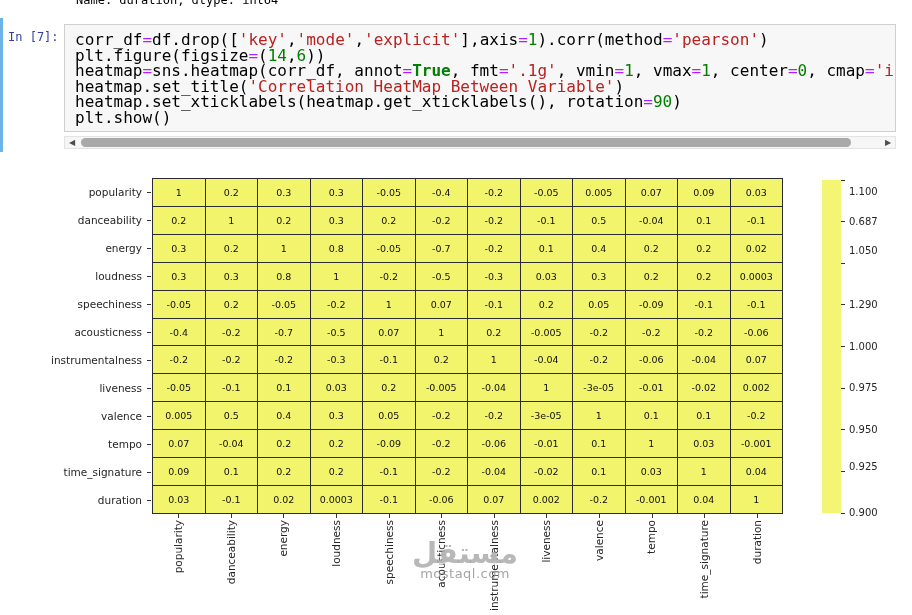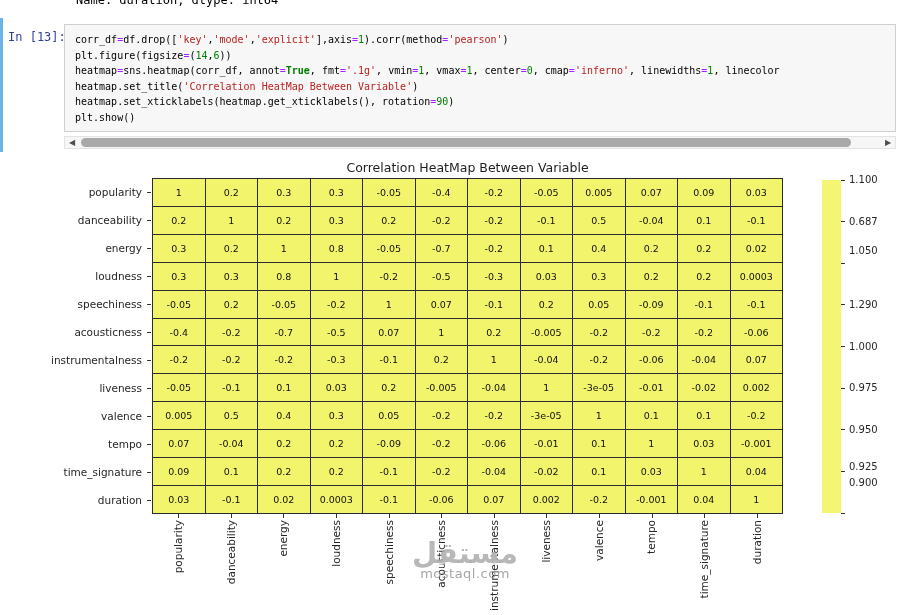--- a/index.html
+++ b/index.html
@@ -7,21 +7,21 @@
   .page{position:relative;width:912px;height:615px;background:#fff;overflow:hidden;}
 
   
   .partial-output{position:absolute;left:76px;top:-7px;font-family:"DejaVu Sans Mono",monospace;
     font-size:12px;line-height:14px;color:#000;white-space:pre;}
   .sel-bar{position:absolute;left:0;top:18px;width:3px;height:134px;background:#6cb3e8;}
   .prompt{position:absolute;left:8px;top:30px;font-family:"DejaVu Sans Mono",monospace;
     font-size:12px;color:#303f9f;white-space:pre;}
   .code-cell{position:absolute;left:64px;top:24px;width:832px;height:108px;background:#f7f7f7;
     border:1px solid #cfcfcf;box-sizing:border-box;overflow:hidden;}
-  .code-pre{margin:0;padding:7px 10px;font-family:"DejaVu Sans Mono",monospace;font-size:10px;
+  .code-pre{margin:0;padding:7px 10px;font-family:"DejaVu Sans Mono",monospace;font-size:16px;
     line-height:15.5px;white-space:pre;color:#000;}
   .cl{white-space:pre;}
   .tk-p{color:#000;}
   .tk-o{color:var(--op,#aa22ff);}
   .tk-s{color:var(--str,#ba2121);}
   .tk-m{color:var(--num,#008000);}
   .tk-k{color:var(--kw,#008000);font-weight:bold;}
 
   
   .hscroll{position:absolute;left:64px;top:136px;width:832px;height:13px;background:#f6f6f6;
@@ -64,33 +64,32 @@
 </style>
 </head>
 <body>
 
 <div class="page">
 
   <div class="partial-output">Name: duration, dtype: int64</div>
 
   <div class="sel-bar"></div>
 
-  <div class="prompt">In [13]:</div>
+  <div class="prompt">In [7]:</div>
 
   <div class="code-cell">
     <pre class="code-pre" id="code"><div class="cl"><span class="tk-p">corr_df</span><span class="tk-o">=</span><span class="tk-p">df.drop([</span><span class="tk-s">'key'</span><span class="tk-p">,</span><span class="tk-s">'mode'</span><span class="tk-p">,</span><span class="tk-s">'explicit'</span><span class="tk-p">],axis</span><span class="tk-o">=</span><span class="tk-m">1</span><span class="tk-p">).corr(method</span><span class="tk-o">=</span><span class="tk-s">'pearson'</span><span class="tk-p">)</span></div><div class="cl"><span class="tk-p">plt.figure(figsize</span><span class="tk-o">=</span><span class="tk-p">(</span><span class="tk-m">14</span><span class="tk-p">,</span><span class="tk-m">6</span><span class="tk-p">))</span></div><div class="cl"><span class="tk-p">heatmap</span><span class="tk-o">=</span><span class="tk-p">sns.heatmap(corr_df, annot</span><span class="tk-o">=</span><span class="tk-k">True</span><span class="tk-p">, fmt</span><span class="tk-o">=</span><span class="tk-s">'.1g'</span><span class="tk-p">, vmin</span><span class="tk-o">=</span><span class="tk-m">1</span><span class="tk-p">, vmax</span><span class="tk-o">=</span><span class="tk-m">1</span><span class="tk-p">, center</span><span class="tk-o">=</span><span class="tk-m">0</span><span class="tk-p">, cmap</span><span class="tk-o">=</span><span class="tk-s">'inferno'</span><span class="tk-p">, linewidths</span><span class="tk-o">=</span><span class="tk-m">1</span><span class="tk-p">, linecolor</span></div><div class="cl"><span class="tk-p">heatmap.set_title(</span><span class="tk-s">'Correlation HeatMap Between Variable'</span><span class="tk-p">)</span></div><div class="cl"><span class="tk-p">heatmap.set_xticklabels(heatmap.get_xticklabels(), rotation</span><span class="tk-o">=</span><span class="tk-m">90</span><span class="tk-p">)</span></div><div class="cl"><span class="tk-p">plt.show()</span></div></pre>
   </div>
 
   <div class="hscroll">
     <div class="hs-arrow hs-left">◀</div>
     <div class="hs-thumb"></div>
     <div class="hs-arrow hs-right">▶</div>
   </div>
 
-  <div class="fig-title">Correlation HeatMap Between Variable</div>
 
   <div class="ylabels" id="ylabels">
       <div class="yl">popularity</div>
       <div class="yl">danceability</div>
       <div class="yl">energy</div>
       <div class="yl">loudness</div>
       <div class="yl">speechiness</div>
       <div class="yl">acousticness</div>
       <div class="yl">instrumentalness</div>
       <div class="yl">liveness</div>
@@ -309,37 +308,37 @@
       <div class="tick-x" style="left: 651.542px;"></div>
       <div class="tick-y" style="top: 472px;"></div>
       <div class="tick-x" style="left: 704.125px;"></div>
       <div class="tick-y" style="top: 500px;"></div>
       <div class="tick-x" style="left: 756.708px;"></div>
     </div>
 
   <div class="colorbar"></div>
   <div id="cbticks">
       <div class="cb-tick" style="top: 179.5px;"></div>
-      <div class="cb-label" style="top: 174px;">1.100</div>
+      <div class="cb-label" style="top: 186px;">1.100</div>
       <div class="cb-tick" style="top: 221.125px;"></div>
       <div class="cb-label" style="top: 215.625px;">0.687</div>
       <div class="cb-tick" style="top: 262.75px;"></div>
       <div class="cb-label" style="top: 245px;">1.050</div>
       <div class="cb-tick" style="top: 304.375px;"></div>
       <div class="cb-label" style="top: 298.875px;">1.290</div>
       <div class="cb-tick" style="top: 346px;"></div>
       <div class="cb-label" style="top: 340.5px;">1.000</div>
       <div class="cb-tick" style="top: 387.625px;"></div>
       <div class="cb-label" style="top: 382.125px;">0.975</div>
       <div class="cb-tick" style="top: 429.25px;"></div>
       <div class="cb-label" style="top: 423.75px;">0.950</div>
       <div class="cb-tick" style="top: 470.875px;"></div>
       <div class="cb-label" style="top: 461px;">0.925</div>
       <div class="cb-tick" style="top: 512.5px;"></div>
-      <div class="cb-label" style="top: 477px; text-align: right;">0.900</div>
+      <div class="cb-label" style="top: 507px; text-align: right;">0.900</div>
     </div>
 
   <div class="watermark">
     <div class="wm-title">مستقل</div>
     <div class="wm-sub">mostaql.com</div>
   </div>
 
 </div>
 
 </body></html>

